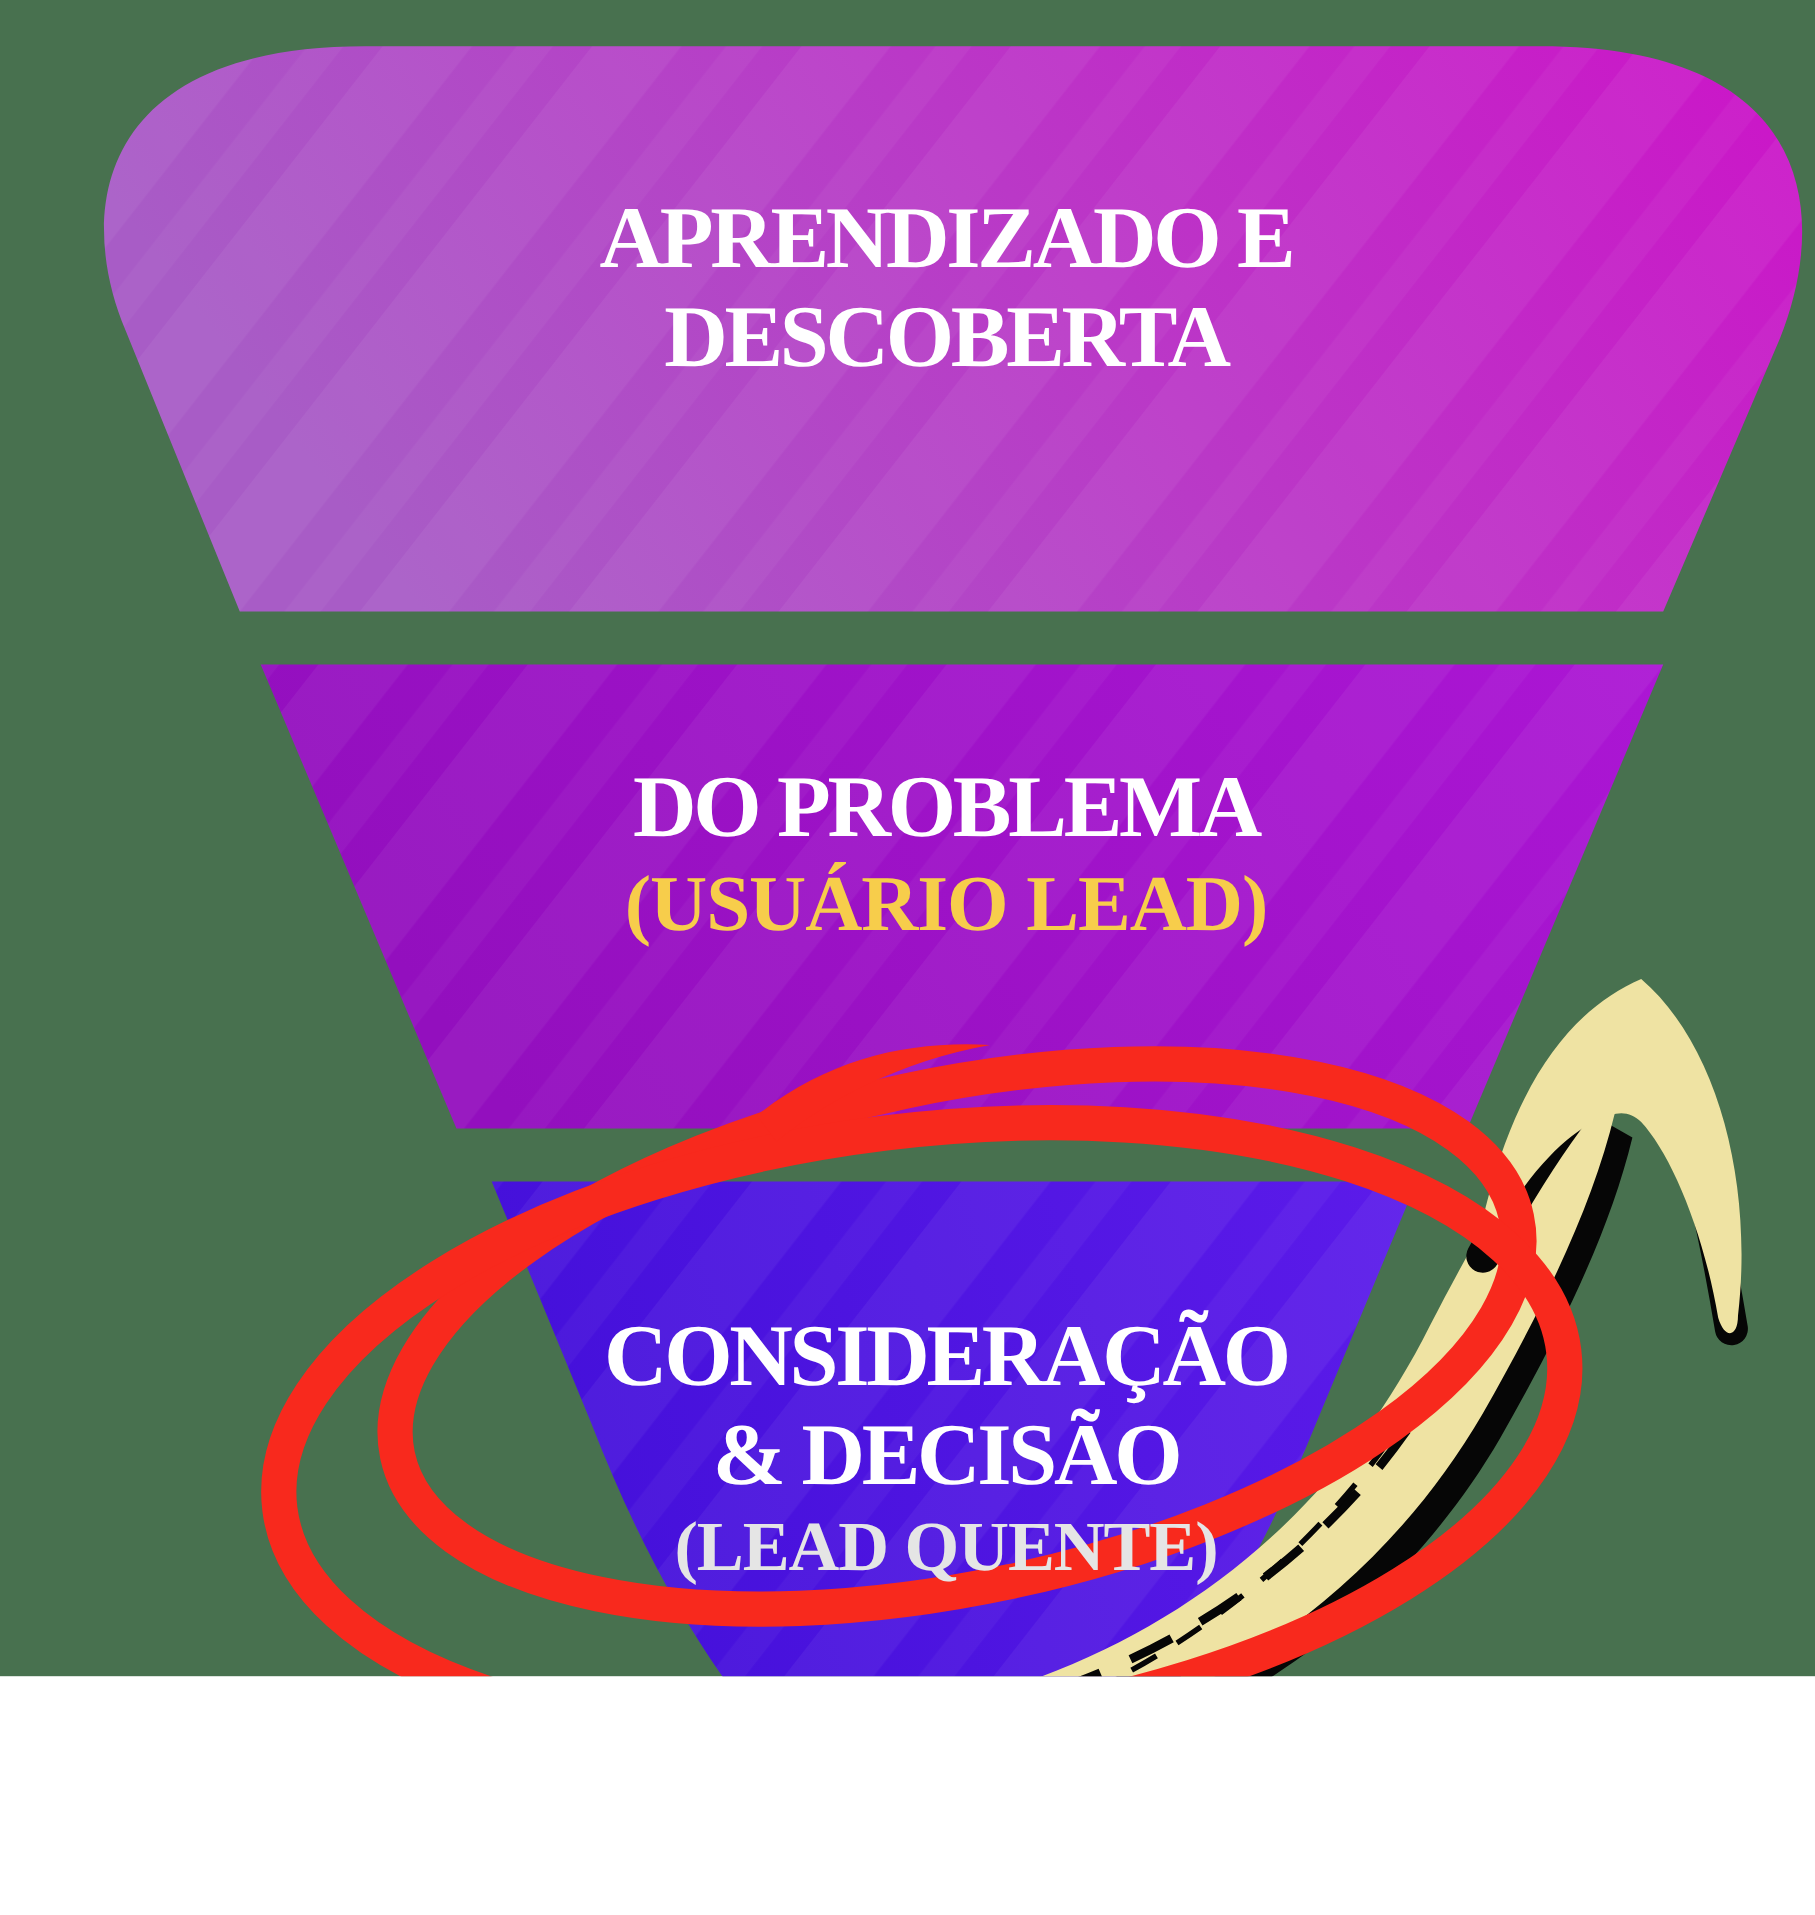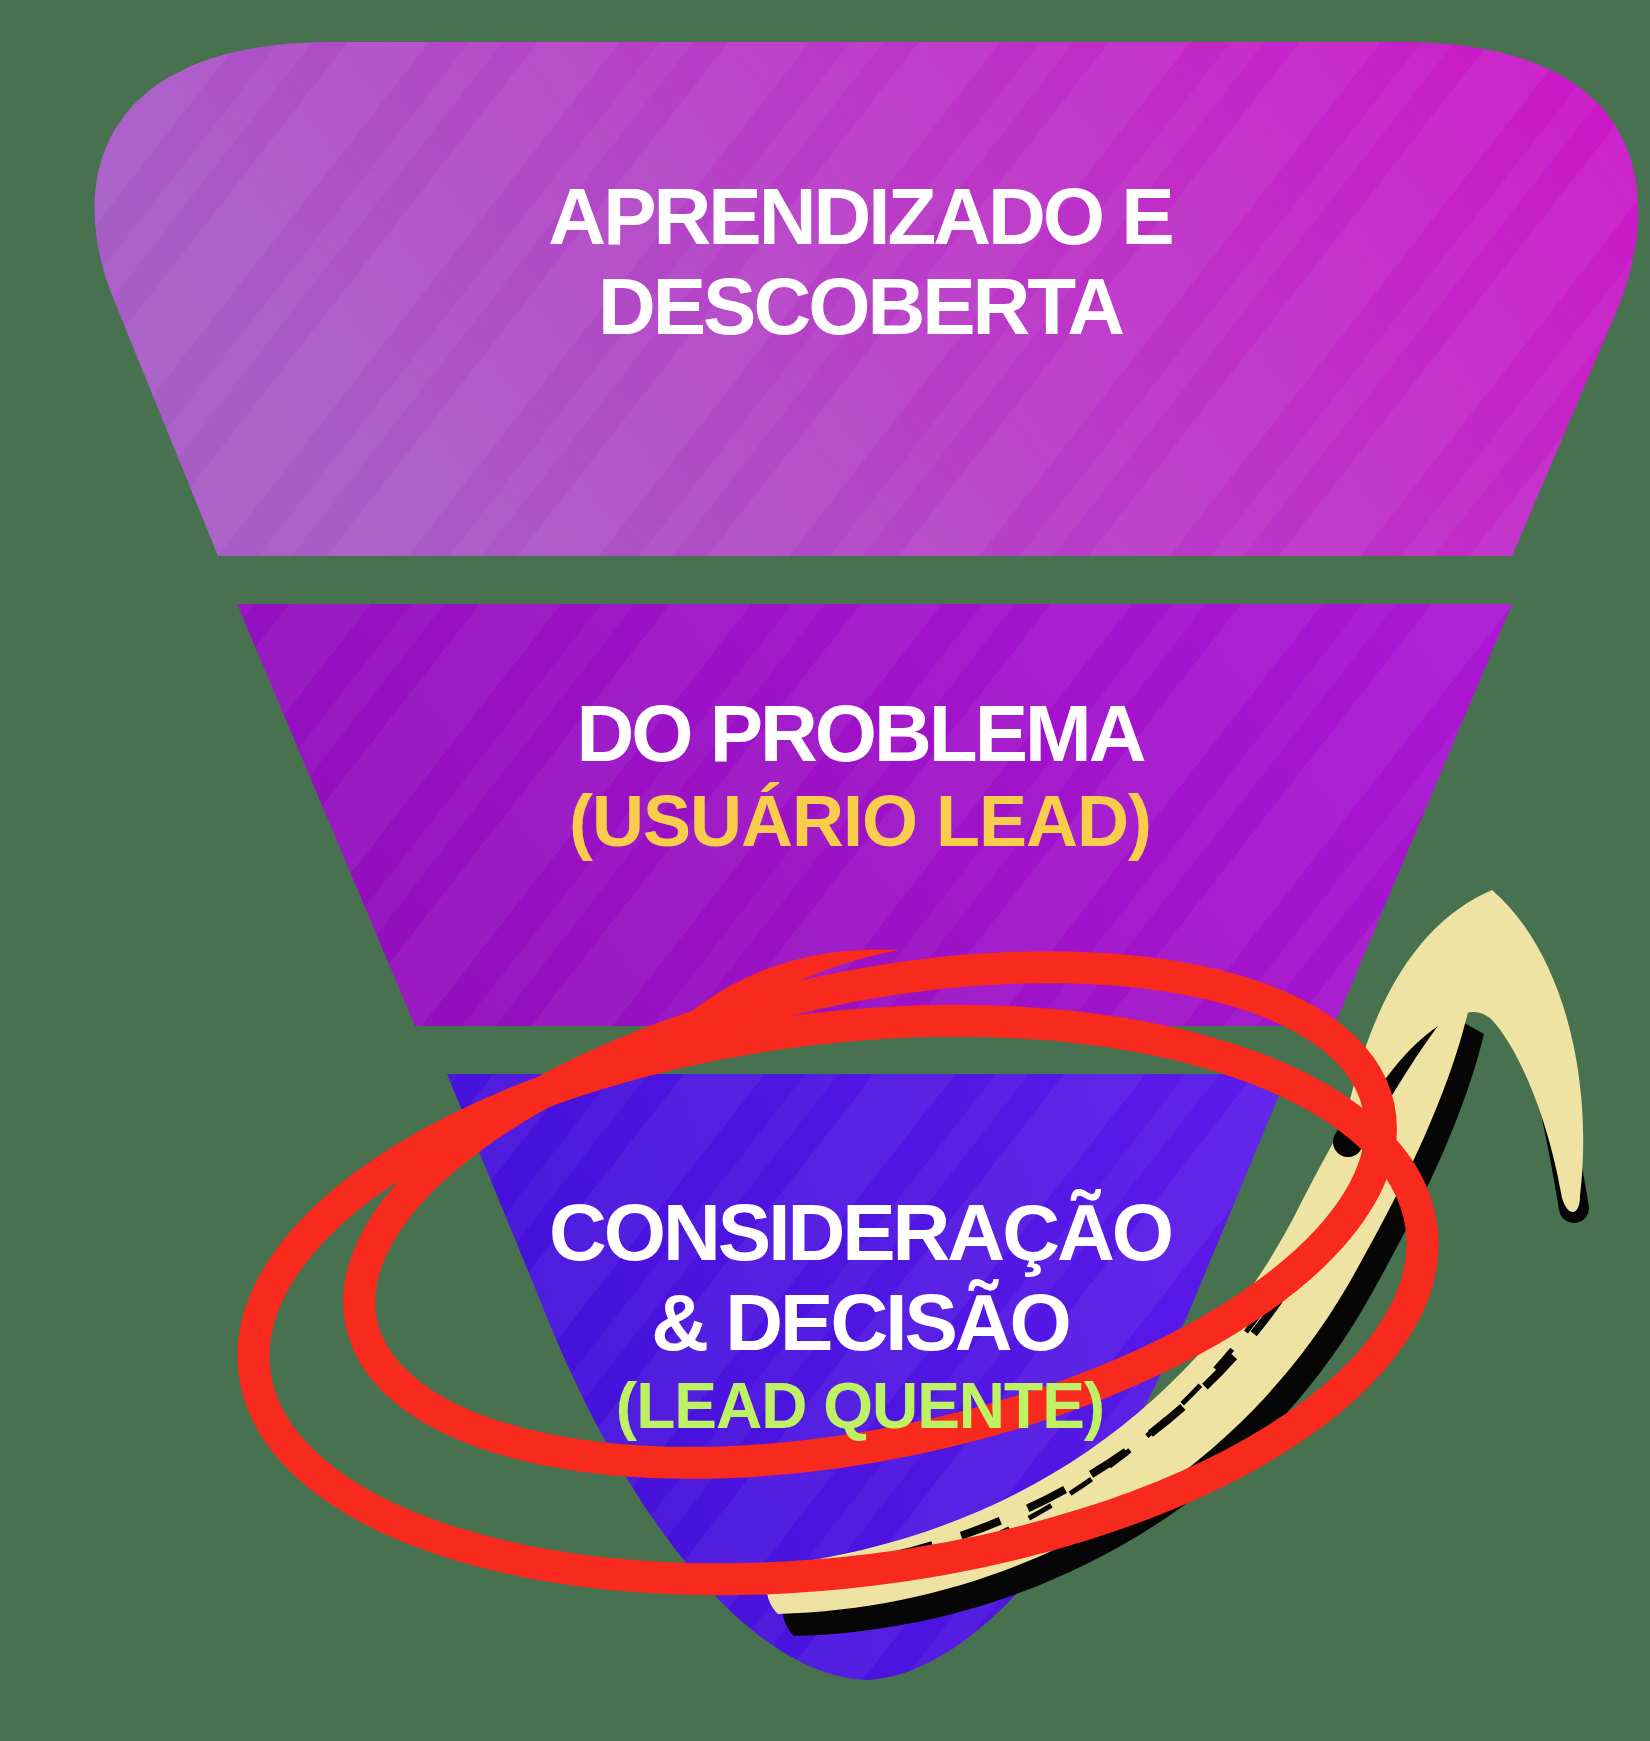--- a/index.html
+++ b/index.html
@@ -1,20 +1,20 @@
 <!DOCTYPE html>
 <html><head>
 <meta charset="utf-8">
 <style>
   html,body{margin:0;padding:0;}
   .canvas{
     position:relative;
-    width:1650px;height:1741px;
+    width:1650px;height:1524px;
     overflow:hidden;
-    font-family:Liberation Sans, sans-serif;
+    font-family:Liberation Serif, serif;
   }
   .shapes{position:absolute;left:0;top:0;width:1650px;height:1741px;}
   .stage-label{
     position:absolute;
     left:235px;width:1250px;
     text-align:center;
     font-weight:bold;
     color:#fff;
   }
   .title-line{
@@ -100,16 +100,16 @@
   </div>
 
   <div class="stage-label" id="stage-label-2" style="color: rgb(255, 255, 255);">
     <div class="title-line">DO PROBLEMA</div>
     <div class="subtitle" style="color: rgb(247, 205, 75);">(USUÁRIO LEAD)</div>
   </div>
 
   <div class="stage-label" id="stage-label-3" style="color: rgb(255, 255, 255);">
     <div class="title-line">CONSIDERAÇÃO</div>
     <div class="title-line">&amp; DECISÃO</div>
-    <div class="subtitle small" style="color: #bef264;">(LEAD QUENTE)</div>
+    <div class="subtitle small" style="color: #e5e5e5;">(LEAD QUENTE)</div>
   </div>
 
 </div>
 
 </body></html>

